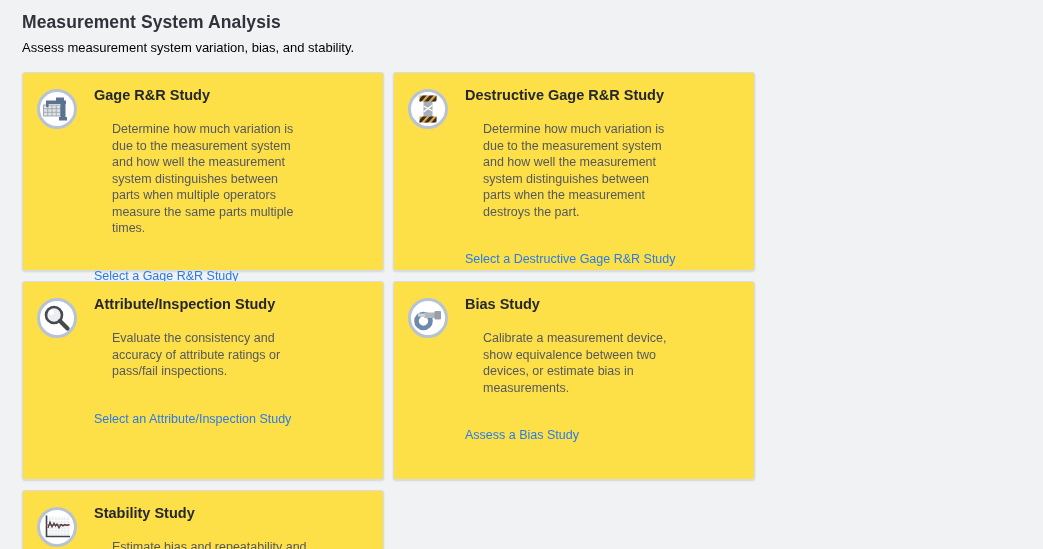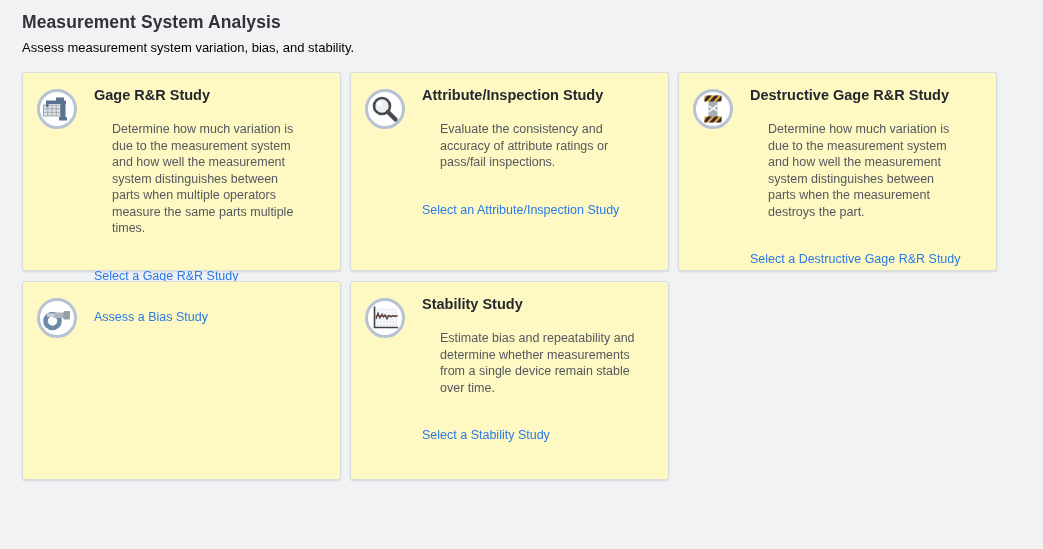--- a/index.html
+++ b/index.html
@@ -24,23 +24,23 @@
     color: #000000;
   }
   .card-grid {
     margin-top: 17px;
     display: flex;
     flex-wrap: wrap;
     gap: 10px 9px;
     width: 980px;
   }
   .card {
-    width: 319px;
+    width: 362px;
     height: 199px;
-    background: #fef9c3;
+    background: #fde047;
     border: 1px solid #d9dcdf;
     border-radius: 3px;
     box-shadow: 0 1px 2px rgba(40,45,55,0.14);
     padding: 14px 14px 12px 14px;
     display: flex;
     align-items: flex-start;
   }
   .icon-circle {
     flex: 0 0 auto;
     width: 40px; height: 40px;
@@ -101,35 +101,20 @@
       <div class="card-text">
         <h2 class="card-title">Gage R&amp;R Study</h2>
         <p class="card-desc">Determine how much variation is due to the measurement system and how well the measurement system distinguishes between parts when multiple operators measure the same parts multiple times.</p>
         <a class="card-link">Select a Gage R&amp;R Study</a>
       </div>
     </div>
 
     <div class="card">
       <div class="icon-circle">
         <svg width="30" height="30" viewBox="0 0 30 30">
-          <circle cx="12" cy="12" r="8" fill="#eceff1" stroke="#46494e" stroke-width="2.6"></circle>
-          <circle cx="9.5" cy="9.5" r="2.5" fill="#ffffff" opacity="0.9"></circle>
-          <line x1="18" y1="18" x2="25.5" y2="25.5" stroke="#46494e" stroke-width="4.2" stroke-linecap="round"></line>
-        </svg>
-      </div>
-      <div class="card-text">
-        <h2 class="card-title">Attribute/Inspection Study</h2>
-        <p class="card-desc">Evaluate the consistency and accuracy of attribute ratings or pass/fail inspections.</p>
-        <a class="card-link">Select an Attribute/Inspection Study</a>
-      </div>
-    </div>
-
-    <div class="card">
-      <div class="icon-circle">
-        <svg width="30" height="30" viewBox="0 0 30 30">
           <defs>
             <clipPath id="clipTop">
                 <rect x="6.5" y="1.5" width="17" height="6"></rect>
               </clipPath>
             <clipPath id="clipBot">
                 <rect x="6.5" y="22.5" width="17" height="6"></rect>
               </clipPath>
           </defs>
           <rect x="10.5" y="6" width="9" height="18" fill="#a7aeb6"></rect>
           <path d="M10.5 12 L19.5 17 M19.5 11 L10.5 18" stroke="#ffffff" stroke-width="1.4"></path>
@@ -150,28 +135,45 @@
       <div class="card-text">
         <h2 class="card-title">Destructive Gage R&amp;R Study</h2>
         <p class="card-desc">Determine how much variation is due to the measurement system and how well the measurement system distinguishes between parts when the measurement destroys the part.</p>
         <a class="card-link">Select a Destructive Gage R&amp;R Study</a>
       </div>
     </div>
 
     <div class="card">
       <div class="icon-circle">
         <svg width="30" height="30" viewBox="0 0 30 30">
+          <circle cx="12" cy="12" r="8" fill="#eceff1" stroke="#46494e" stroke-width="2.6"></circle>
+          <circle cx="9.5" cy="9.5" r="2.5" fill="#ffffff" opacity="0.9"></circle>
+          <line x1="18" y1="18" x2="25.5" y2="25.5" stroke="#46494e" stroke-width="4.2" stroke-linecap="round"></line>
+        </svg>
+      </div>
+      <div class="card-text">
+        <h2 class="card-title">Attribute/Inspection Study</h2>
+        <p class="card-desc">Evaluate the consistency and accuracy of attribute ratings or pass/fail inspections.</p>
+        <a class="card-link">Select an Attribute/Inspection Study</a>
+      </div>
+    </div>
+
+    <div class="card">
+      <div class="icon-circle">
+        <svg width="30" height="30" viewBox="0 0 30 30">
           <circle cx="10.5" cy="18" r="7" fill="none" stroke="#6d8aa9" stroke-width="4.6"></circle>
           <rect x="11" y="9.5" width="14" height="5.5" rx="1" fill="#b0b6bd"></rect>
           <rect x="21.5" y="8" width="6.5" height="8.5" rx="1" fill="#989fa7"></rect>
           <rect x="5" y="10.5" width="7" height="3.2" fill="#ced3d8"></rect>
           <circle cx="10.5" cy="18" r="3.2" fill="#ffffff"></circle>
         </svg>
       </div>
       <div class="card-text">
+        <h2 class="card-title">Bias Study</h2>
+        <p class="card-desc">Calibrate a measurement device, show equivalence between two devices, or estimate bias in measurements.</p>
         <a class="card-link">Assess a Bias Study</a>
       </div>
     </div>
 
     <div class="card">
       <div class="icon-circle">
         <svg width="30" height="30" viewBox="0 0 30 30">
           <path d="M8 4 V24 M11 4 V24 M14 4 V24 M17 4 V24 M20 4 V24 M23 4 V24 M26 4 V24 M5 7 H28 M5 10 H28 M5 16 H28 M5 19 H28 M5 22 H28" stroke="#dce0e5" stroke-width="0.6" fill="none"></path>
           <path d="M4.5 3.5 V24.5 H28" stroke="#3f4348" stroke-width="1.6" fill="none"></path>
           <line x1="4.5" y1="13" x2="28" y2="13" stroke="#e05a54" stroke-width="1.4"></line>

